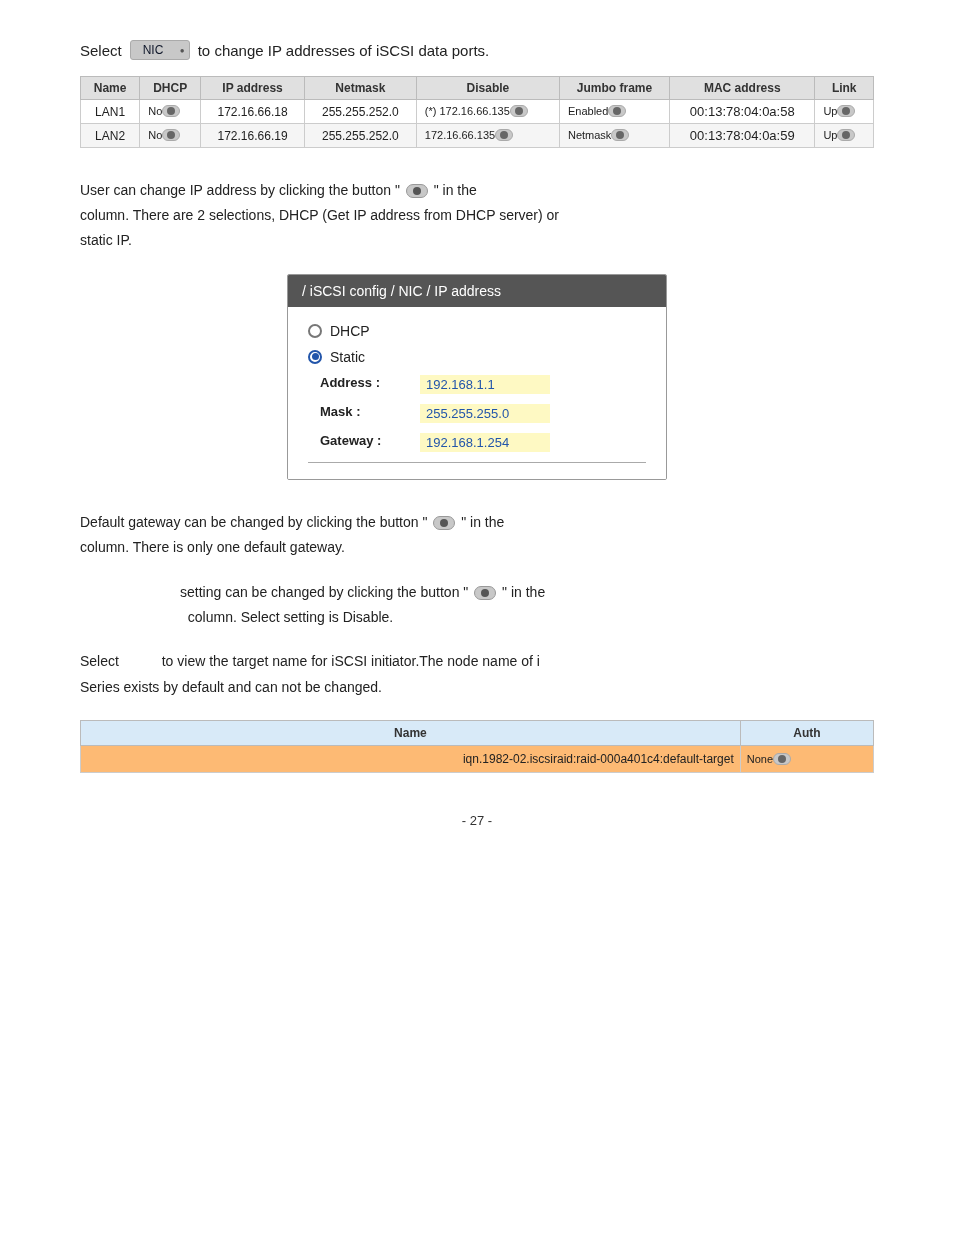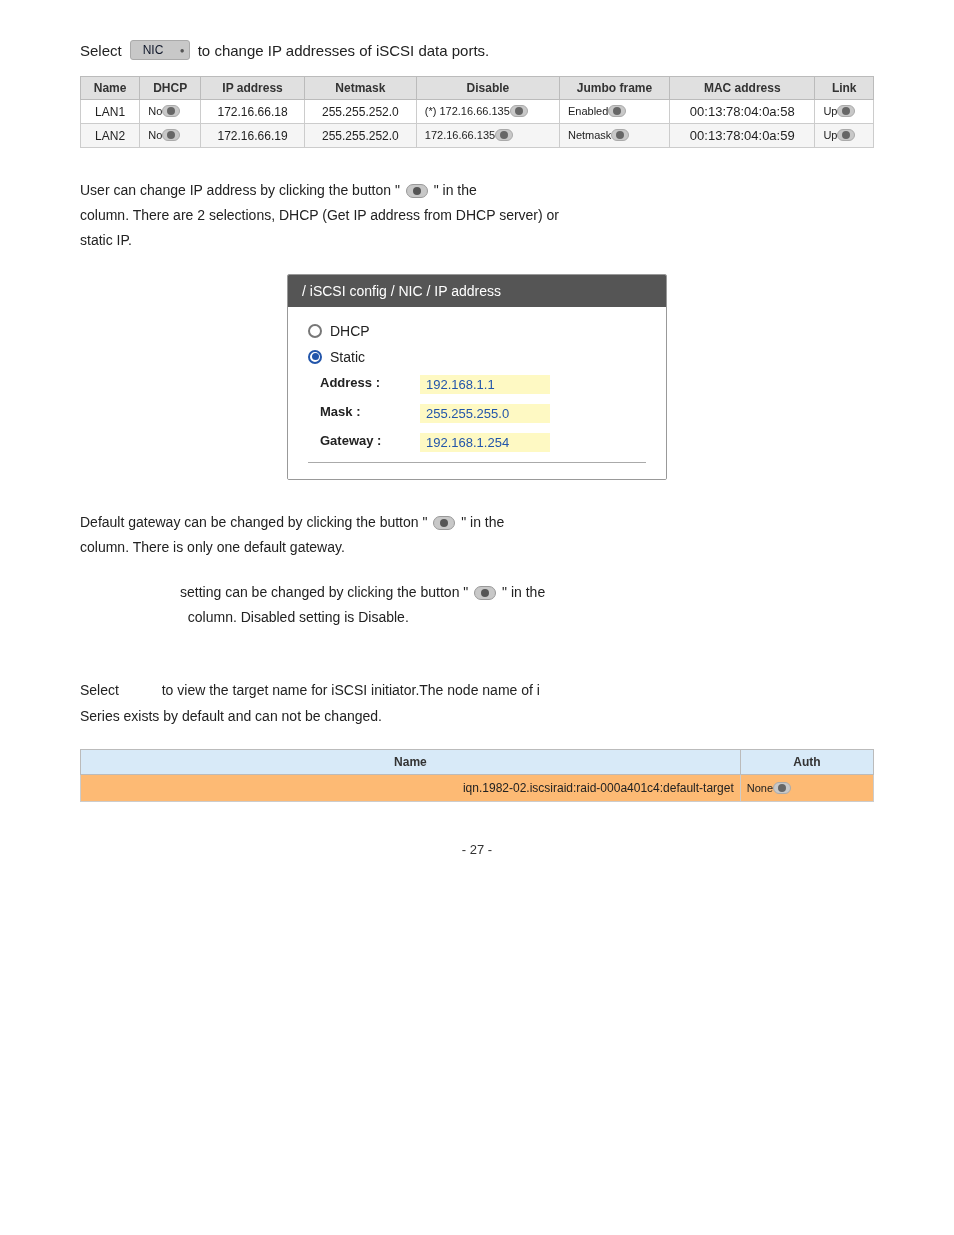--- a/index.html
+++ b/index.html
@@ -191,21 +191,21 @@
     }
     .config-divider {
       border: none;
       border-top: 1px solid #aaa;
       margin: 10px 0 0 0;
     }
 
     
     .indented-para {
       margin-left: 100px;
-      margin-bottom: 32px;
+      margin-bottom: 3px;
       line-height: 1.8;
       text-align: justify;
       font-size: 14px;
     }
 
     .target-table {
       width: 100%;
       border-collapse: collapse;
       font-size: 12px;
       margin-bottom: 30px;
@@ -393,21 +393,21 @@
   </div>
 
   
   <div class="indented-para">
     <span>setting  can  be  changed  by  clicking  the  button  "</span>
     <span class="inline-toggle">
       <span class="dot"></span>
     </span>
     <span>"  in  the</span>
     <br>
-    &nbsp;&nbsp;<span>column. Disabled setting is Disable.</span>
+    &nbsp;&nbsp;<span>column. Select setting is Disable.</span>
   </div>
 
   <br>
 
   
   <div class="desc-para">
     <span>Select</span>
     &nbsp;&nbsp;&nbsp;&nbsp;&nbsp;&nbsp;&nbsp;&nbsp;&nbsp;
     <span>to view the target name for iSCSI initiator.The node name of  i</span>
     <br>

